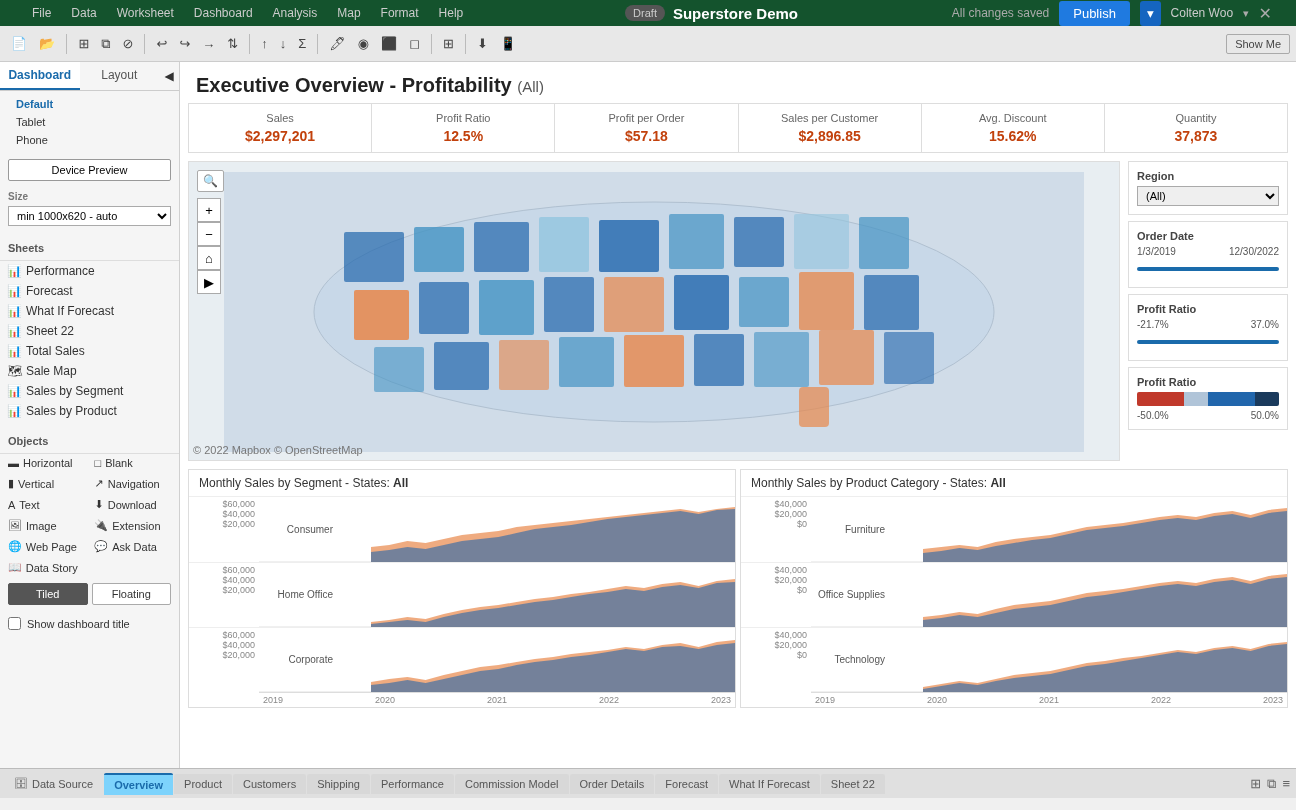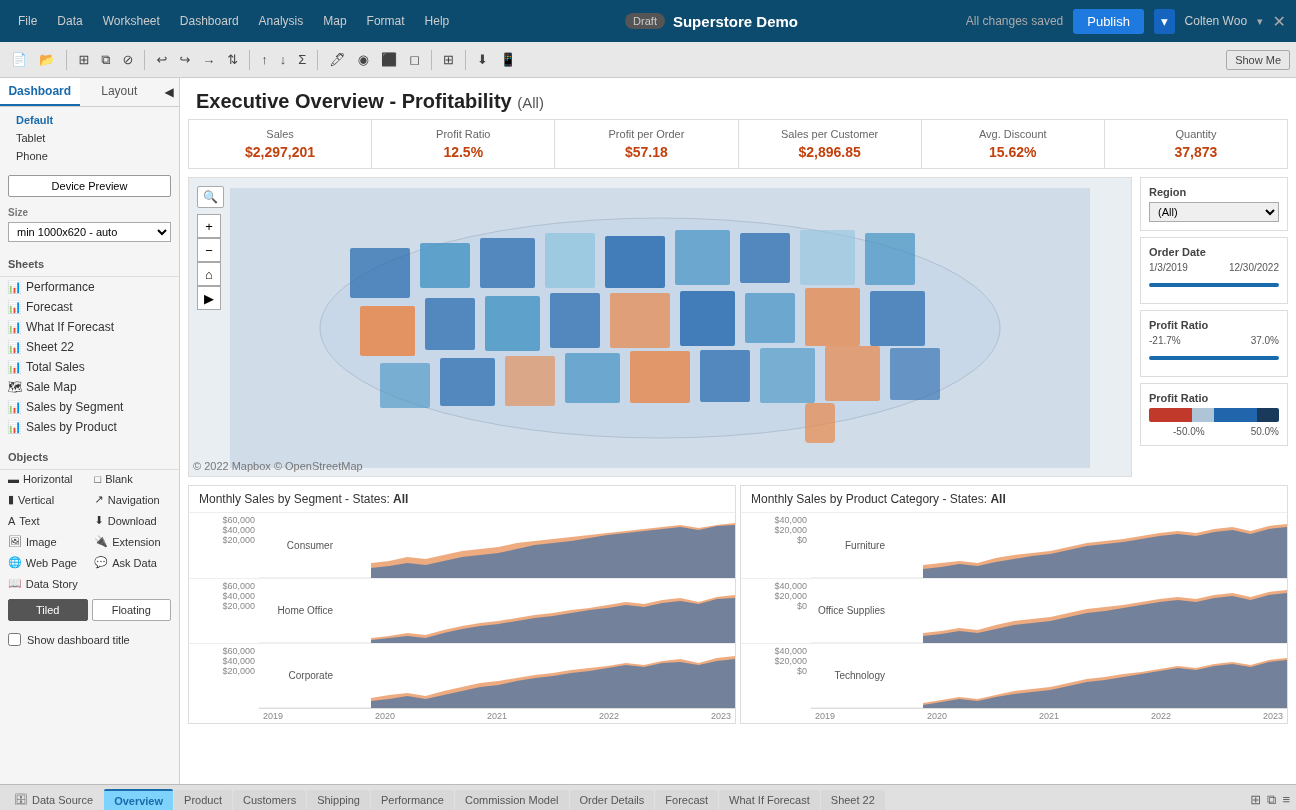--- a/index.html
+++ b/index.html
@@ -1,20 +1,20 @@
 <!DOCTYPE html>
 <html><head>
   <meta charset="utf-8">
   <style>
     * { box-sizing: border-box; margin: 0; padding: 0; }
     body { font-family: 'Segoe UI', Arial, sans-serif; font-size: 12px; background: #f0f0f0; color: #333; overflow: hidden; }
 
     
     #topbar {
-      display: flex; align-items: center; height: 42px; background: #0c4a6e; color: #fff; padding: 0 10px; gap: 10px;
+      display: flex; align-items: center; height: 26px; background: #14532d; color: #fff; padding: 0 24px; gap: 10px;
     }
     .topbar-menu { display: flex; gap: 4px; }
     .topbar-menu span { padding: 4px 8px; cursor: pointer; font-size: 12px; color: #ccc; }
     .topbar-center { flex: 1; display: flex; justify-content: center; align-items: center; gap: 8px; }
     .draft-badge { background: #555; border-radius: 10px; padding: 2px 8px; font-size: 11px; color: #ccc; }
     .topbar-title { font-size: 15px; font-weight: bold; color: #fff; }
     .topbar-right { display: flex; align-items: center; gap: 10px; }
     .saved-text { color: #aaa; font-size: 12px; }
     .publish-btn { background: #1f7ae0; color: #fff; border: none; padding: 5px 14px; border-radius: 3px; cursor: pointer; font-size: 13px; }
     .publish-arrow { background: #1565c0; color: #fff; border: none; padding: 5px 7px; border-radius: 3px; cursor: pointer; }
@@ -60,34 +60,34 @@
     .dashboard-title { font-size: 20px; font-weight: bold; color: #222; }
     .kpi-row { display: flex; border: 1px solid #ddd; margin: 0 8px 8px; }
     .kpi-item { flex: 1; padding: 8px 12px; border-right: 1px solid #ddd; text-align: center; }
     .kpi-item:last-child { border-right: none; }
     .kpi-label { font-size: 11px; color: #666; margin-bottom: 4px; }
     .kpi-value { font-size: 14px; font-weight: bold; color: #c2410c; }
     .map-section { display: flex; margin: 0 8px 8px; gap: 8px; }
     .map-container { flex: 1; position: relative; background: #e8eef2; border: 1px solid #ddd; height: 300px; overflow: hidden; }
     .map-ctrl-btn { width: 24px; height: 24px; background: #fff; border: 1px solid #aaa; cursor: pointer; font-size: 13px; display: flex; align-items: center; justify-content: center; }
     .map-copyright { position: absolute; bottom: 4px; left: 4px; font-size: 11px; color: #777; }
-    .map-filters { width: 148px; }
+    .map-filters { width: 160px; }
     .filter-section { background: #fff; border: 1px solid #ddd; margin-bottom: 6px; padding: 8px; }
     .filter-title { font-size: 11px; font-weight: bold; color: #444; margin-bottom: 4px; }
     .filter-select { width: 100%; font-size: 11px; padding: 2px 4px; border: 1px solid #aaa; }
     .date-row { display: flex; justify-content: space-between; font-size: 10px; color: #555; margin-bottom: 4px; }
     .slider-container { position: relative; height: 16px; margin: 2px 0; }
     .slider-fill { position: absolute; top: 6px; left: 0; right: 0; height: 4px; background: #1a6bab; border-radius: 2px; }
     .range-labels { display: flex; justify-content: space-between; font-size: 10px; color: #555; margin-bottom: 4px; }
     .ratio-bar { height: 14px; display: flex; margin: 4px 0; overflow: hidden; border-radius: 2px; }
     .ratio-neg { background: #c0392b; }
     .ratio-neutral { background: #b0c4d8; }
     .ratio-pos { background: #2166ac; }
     .ratio-dark { background: #1a3a5c; }
-    .ratio-labels { display: flex; justify-content: space-between; font-size: 10px; color: #555; margin-left: 24px; }
+    .ratio-labels { display: flex; justify-content: space-between; font-size: 10px; color: #555; }
     .charts-section { display: flex; margin: 0 8px 8px; gap: 4px; }
     .chart-panel { flex: 1; border: 1px solid #ddd; }
     .chart-title { padding: 6px 10px; font-size: 12px; font-weight: bold; color: #333; border-bottom: 1px solid #eee; }
     .chart-title span { font-weight: normal; }
     .chart-body { display: flex; }
     .chart-row { display: flex; align-items: center; border-bottom: 1px solid #f0f0f0; height: 65px; gap: 32px; }
     .chart-row-label { width: 80px; font-size: 10px; color: #555; text-align: right; padding-right: 6px; flex-shrink: 0; }
     .chart-area { flex: 1; height: 65px; position: relative; overflow: hidden; }
     .x-axis { display: flex; justify-content: space-between; padding: 2px 4px; font-size: 9px; color: #888; border-top: 1px solid #ddd; }
 

